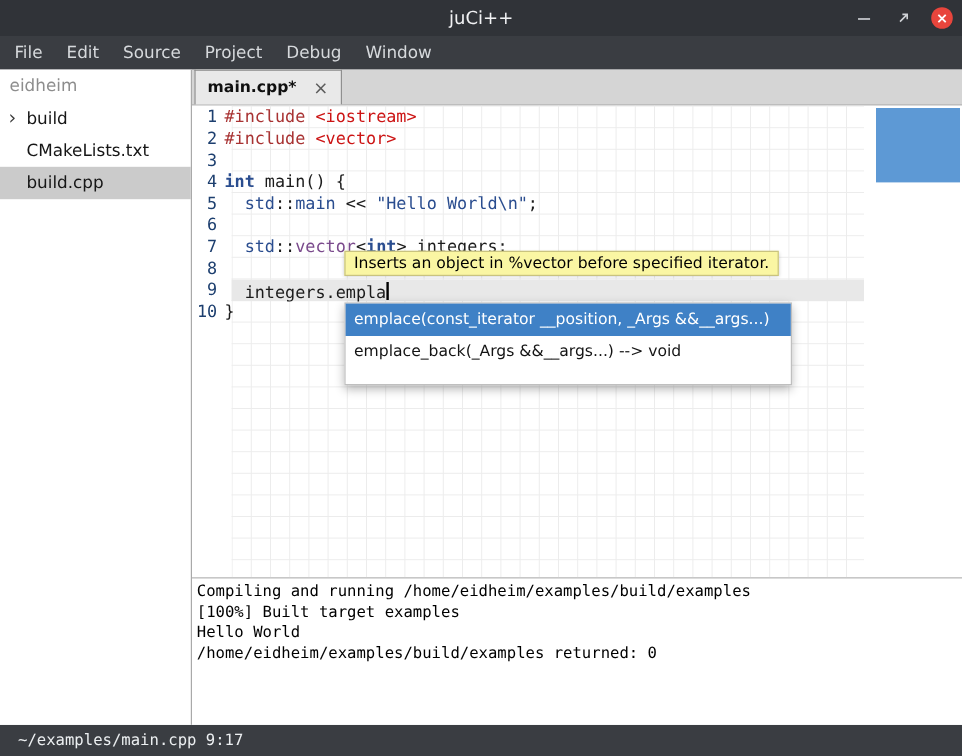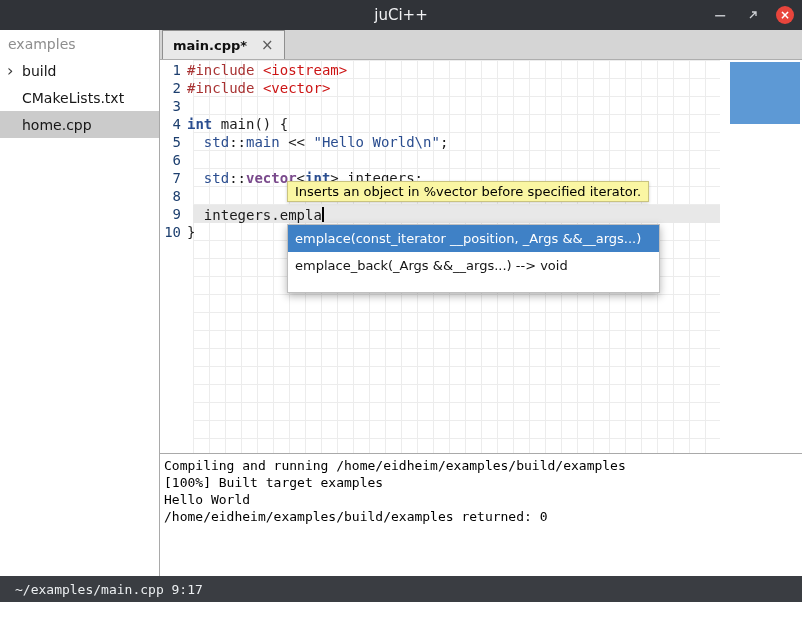--- a/index.html
+++ b/index.html
@@ -42,21 +42,21 @@
   #current-line{position:absolute;left:33px;top:145px;width:527px;height:18px;background:#e8e8e8}
   #lines{position:absolute;left:0;top:1px;right:0}
   .line{display:flex;height:18px;line-height:18px;font-family:"DejaVu Sans Mono","Liberation Mono",monospace;font-size:14px}
   .lnum{width:27px;text-align:right;padding-right:6px;color:#1d3f6f;flex:none}
   .code{white-space:pre;color:#1b1b1b;font:inherit}
   .seg.p{color:#1b1b1b}
   .seg.pp{color:#a83232}
   .seg.hd{color:#cc1414}
   .seg.kw{color:#2a4d8f;font-weight:bold}
   .seg.ns{color:#2a4d8f}
-  .seg.ty{color:#7a4a8c;font-weight:bold}
+  .seg.ty{color:#7a4a8c;font-weight:normal}
   .seg.st{color:#2a4d8f}
   .cursor{display:inline-block;width:2px;height:15px;background:#000;transform:translateY(2px)}
   #scroll-thumb{position:absolute;top:2px;right:2px;width:70px;height:62px;background:#5d99d5}
 
   #tooltip{position:absolute;left:127px;top:121px;background:#faf6a3;border:1px solid #c9c37f;
            padding:2px 7px;font-size:13px;color:#000;white-space:nowrap;box-shadow:0 1px 3px rgba(0,0,0,.2);z-index:5}
   #completion{position:absolute;left:127px;top:164px;width:373px;background:#fff;border:1px solid #bfbfbf;
               box-shadow:0 3px 8px rgba(0,0,0,.3);padding-bottom:13px;z-index:6}
   .comp-item{height:27px;line-height:27px;padding:0 7px;font-size:13px;color:#141414;white-space:nowrap;overflow:hidden}
   .comp-item.selected{background:#3f81c6;color:#fff}
@@ -81,35 +81,43 @@
       <div class="winbtn">−</div>
       <div class="winbtn">
         <svg width="12" height="12" viewBox="0 0 12 12">
           <path d="M3 9 L9 3 M5 3 h4 v4" stroke="#cfd2d6" stroke-width="1.3" fill="none"></path>
         </svg>
       </div>
       <div class="winbtn close">×</div>
     </div>
   </div>
 
+  <div id="menubar">
+      <div class="menu-item">File</div>
+      <div class="menu-item">Edit</div>
+      <div class="menu-item">Source</div>
+      <div class="menu-item">Project</div>
+      <div class="menu-item">Debug</div>
+      <div class="menu-item">Window</div>
+    </div>
 
   <div id="bodyrow">
 
     <div id="sidebar">
-      <div class="side-header">examples</div>
+      <div class="side-header">eidheim</div>
       <div id="tree">
           <div class="tree-item">
             <span class="expander">›</span>
             <span class="lbl">build</span>
           </div>
           <div class="tree-item">
             <span class="lbl">CMakeLists.txt</span>
           </div>
           <div class="tree-item selected">
-            <span class="lbl">home.cpp</span>
+            <span class="lbl">build.cpp</span>
           </div>
         </div>
     </div>
 
     <div id="main">
 
       <div id="tabbar">
         <div class="tab">
           <span class="tab-label">main.cpp*</span>
           <span class="tab-close">×</span>

